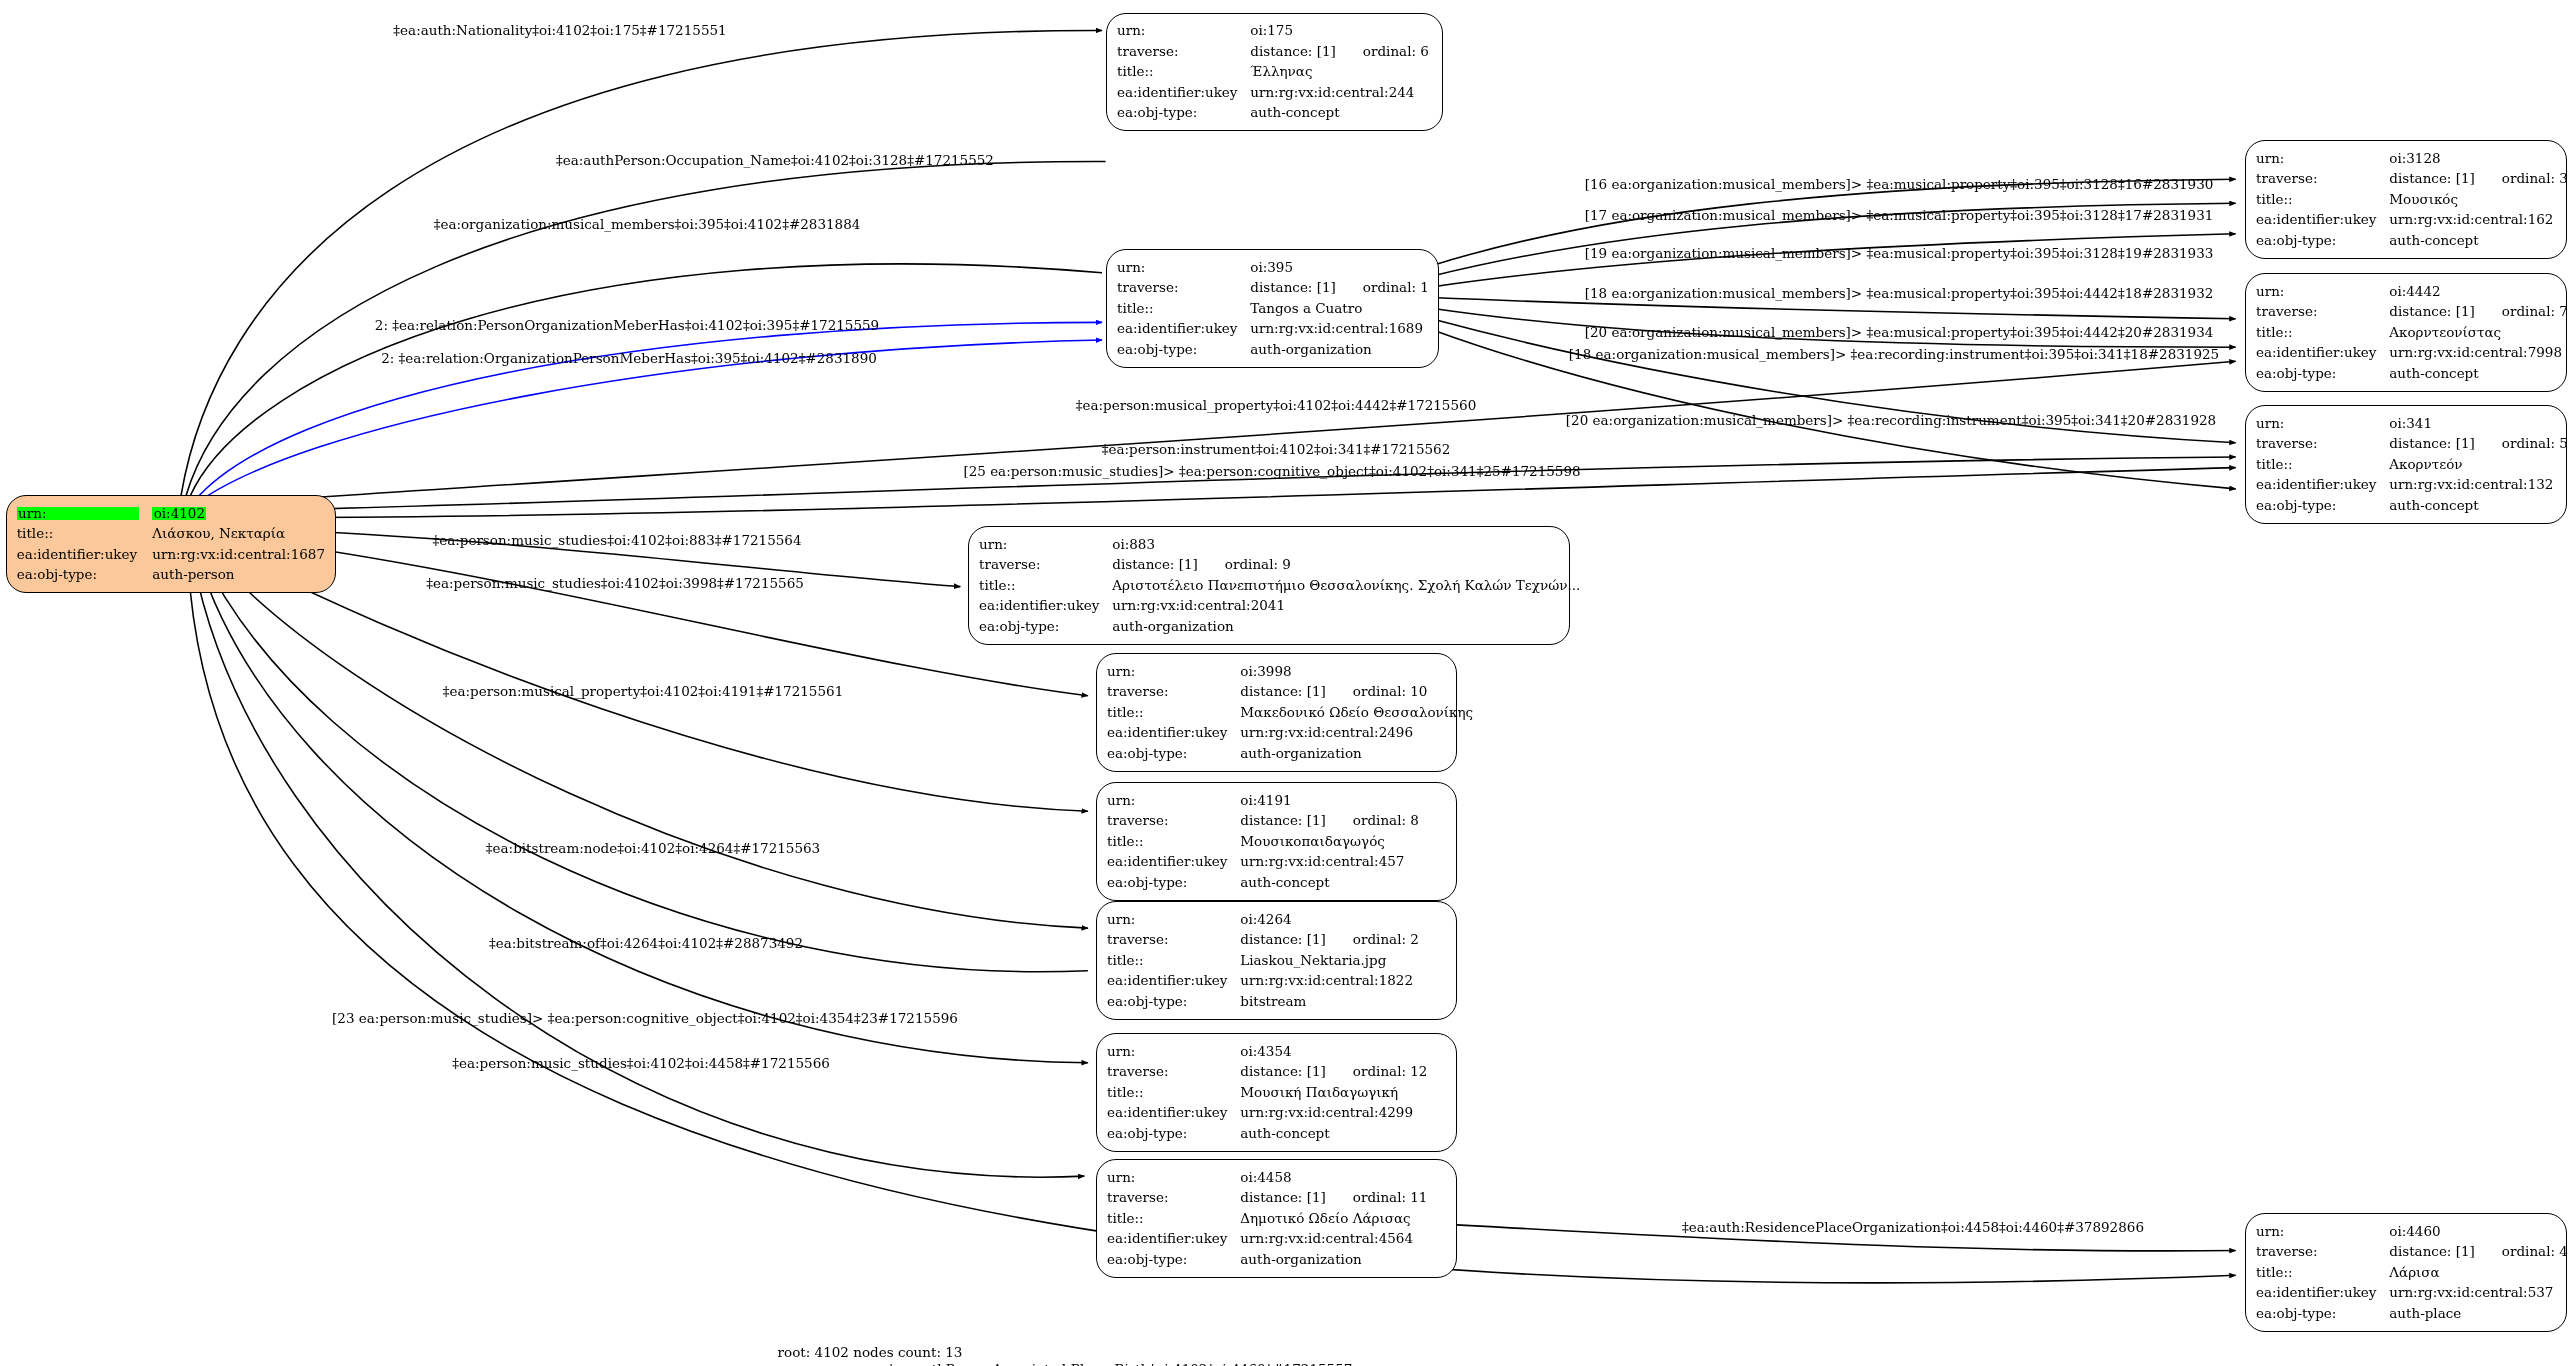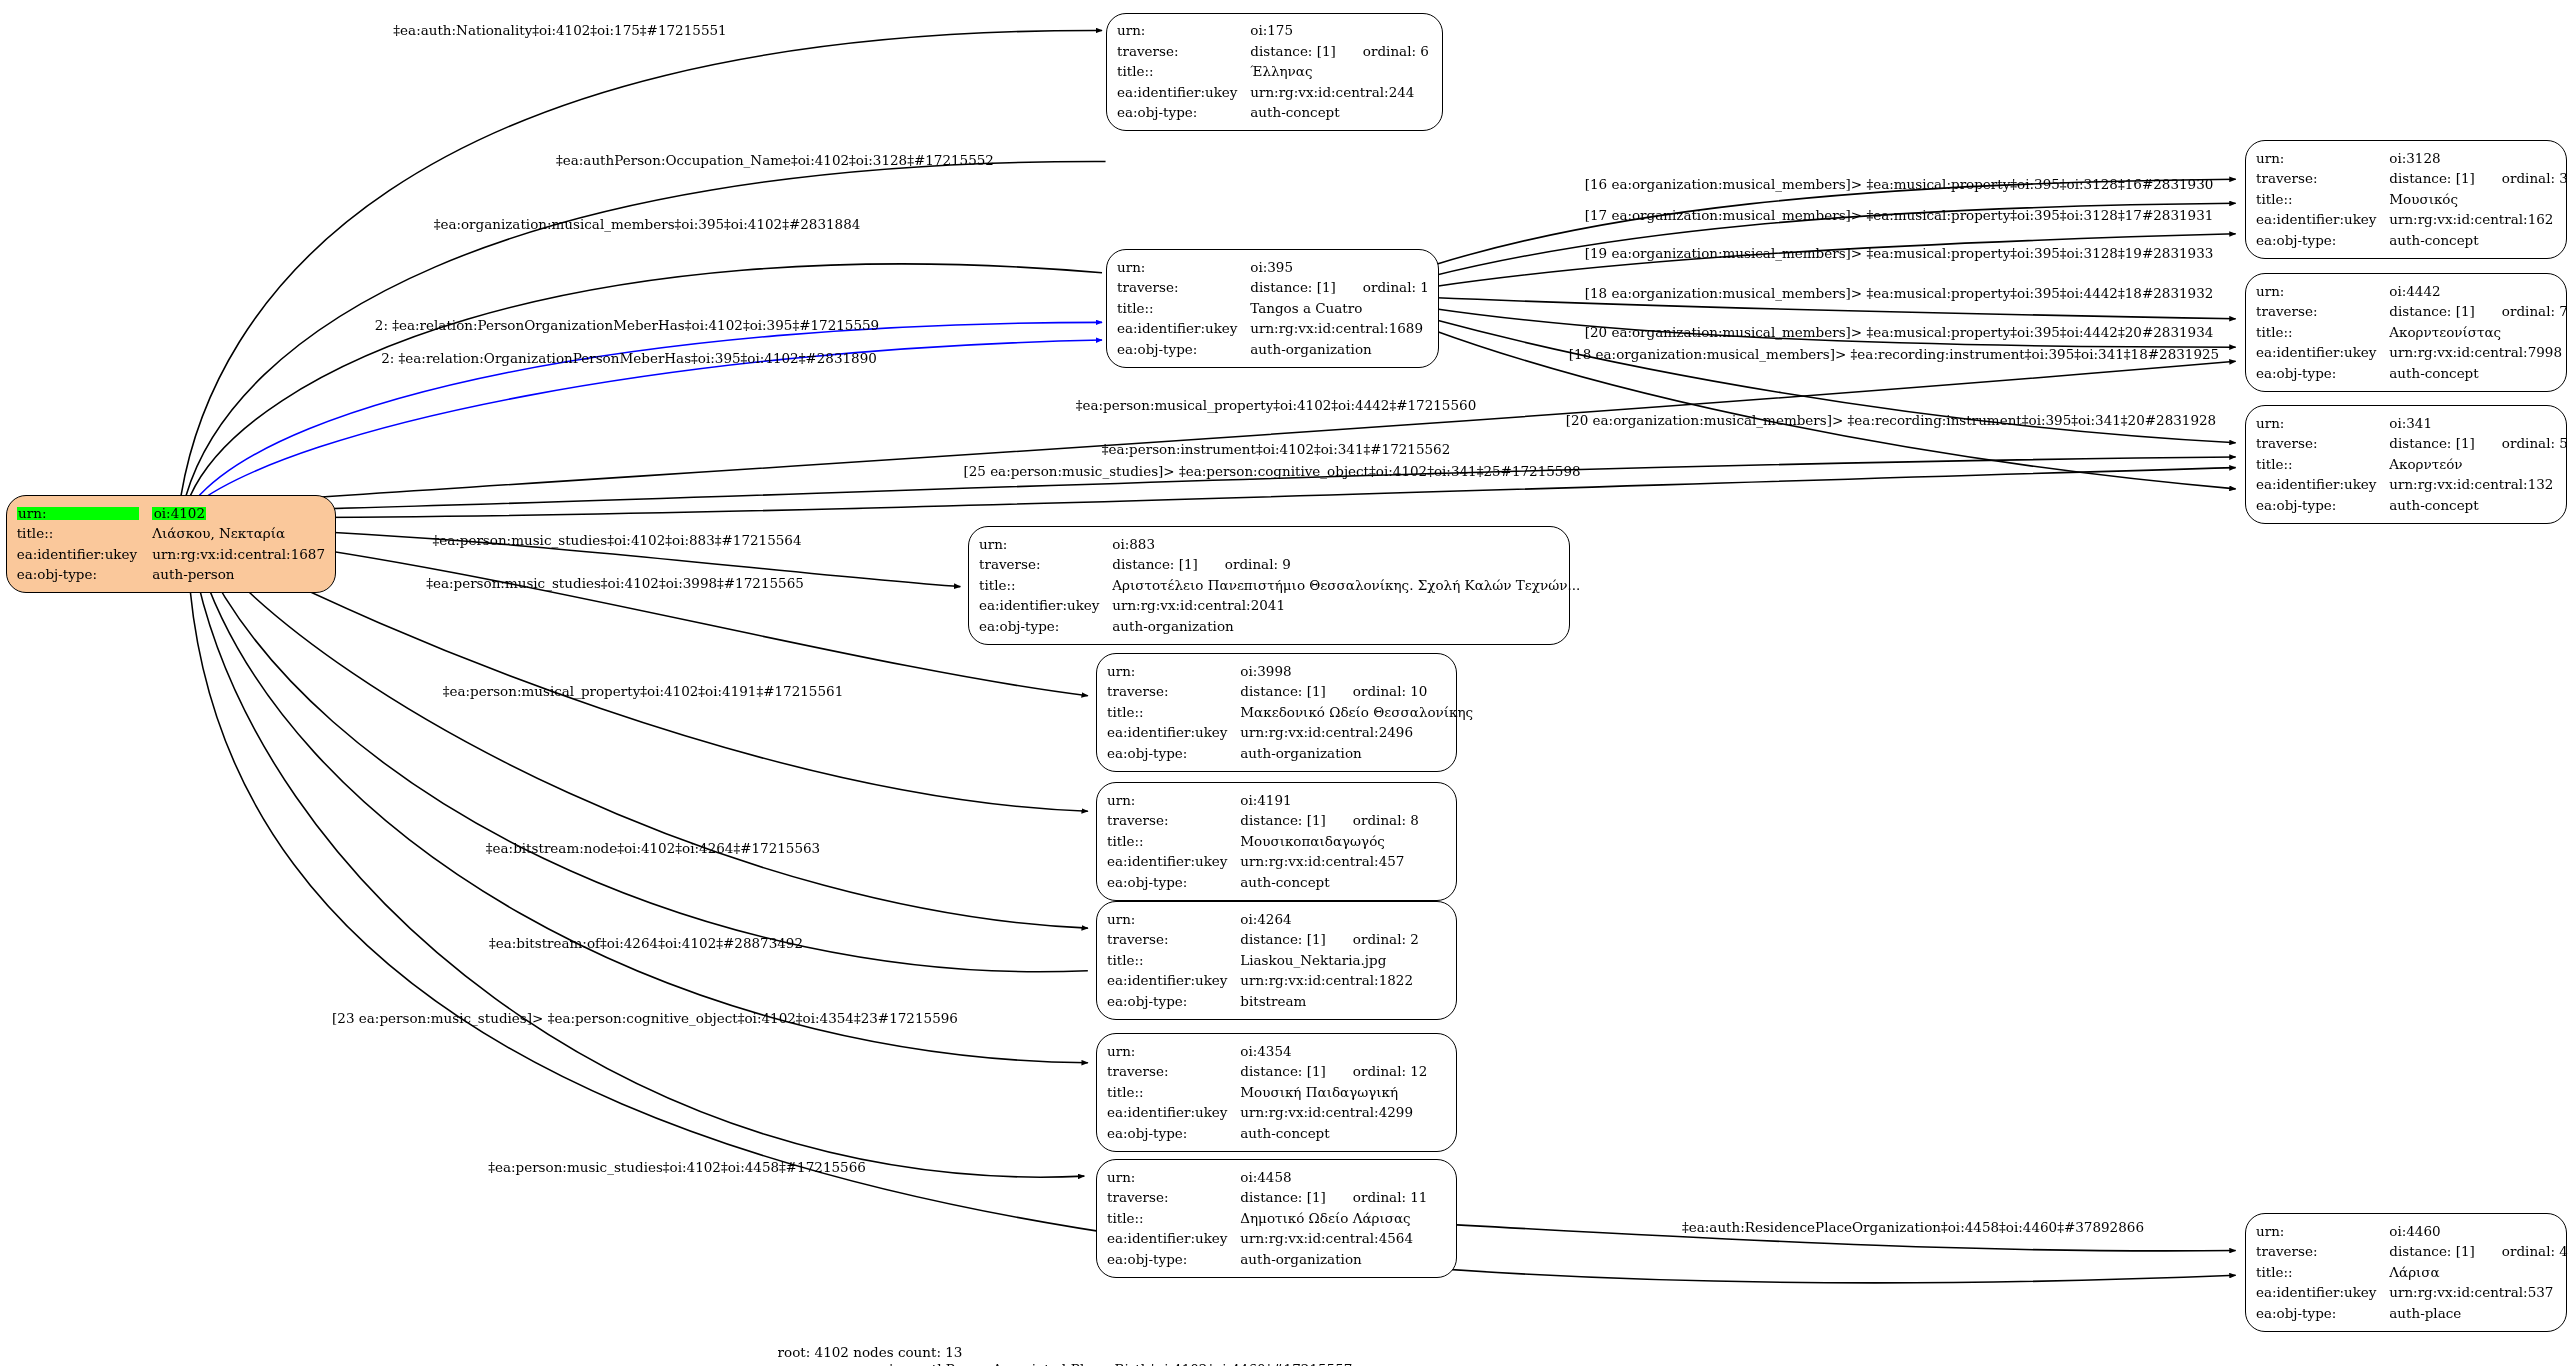--- a/index.html
+++ b/index.html
@@ -469,21 +469,21 @@
   <div class="elabel" style="left:629px;top:358px;">2: ‡ea:relation:OrganizationPersonMeberHas‡oi:395‡oi:4102‡#2831890</div>
   <div class="elabel" style="left:1276px;top:405px;">‡ea:person:musical_property‡oi:4102‡oi:4442‡#17215560</div>
   <div class="elabel" style="left:1276px;top:449px;">‡ea:person:instrument‡oi:4102‡oi:341‡#17215562</div>
   <div class="elabel" style="left:1272px;top:471px;">[25 ea:person:music_studies]&gt; ‡ea:person:cognitive_object‡oi:4102‡oi:341‡25#17215598</div>
   <div class="elabel" style="left:617px;top:540px;">‡ea:person:music_studies‡oi:4102‡oi:883‡#17215564</div>
   <div class="elabel" style="left:615px;top:583px;">‡ea:person:music_studies‡oi:4102‡oi:3998‡#17215565</div>
   <div class="elabel" style="left:643px;top:691px;">‡ea:person:musical_property‡oi:4102‡oi:4191‡#17215561</div>
   <div class="elabel" style="left:653px;top:848px;">‡ea:bitstream:node‡oi:4102‡oi:4264‡#17215563</div>
   <div class="elabel" style="left:646px;top:943px;">‡ea:bitstream:of‡oi:4264‡oi:4102‡#28873492</div>
   <div class="elabel" style="left:645px;top:1018px;">[23 ea:person:music_studies]&gt; ‡ea:person:cognitive_object‡oi:4102‡oi:4354‡23#17215596</div>
-  <div class="elabel" style="left:641px;top:1167px;margin-left:36px;">‡ea:person:music_studies‡oi:4102‡oi:4458‡#17215566</div>
+  <div class="elabel" style="left:641px;top:1063px;">‡ea:person:music_studies‡oi:4102‡oi:4458‡#17215566</div>
   <div class="elabel" style="left:1120px;top:1369px;">‡ea:authPersonAssociated:Place_Birth‡oi:4102‡oi:4460‡#17215557</div>
   <div class="elabel" style="left:1913px;top:1227px;">‡ea:auth:ResidencePlaceOrganization‡oi:4458‡oi:4460‡#37892866</div>
   <div class="elabel" style="left:1899px;top:184px;">[16 ea:organization:musical_members]&gt; ‡ea:musical:property‡oi:395‡oi:3128‡16#2831930</div>
   <div class="elabel" style="left:1899px;top:215px;">[17 ea:organization:musical_members]&gt; ‡ea:musical:property‡oi:395‡oi:3128‡17#2831931</div>
   <div class="elabel" style="left:1899px;top:253px;">[19 ea:organization:musical_members]&gt; ‡ea:musical:property‡oi:395‡oi:3128‡19#2831933</div>
   <div class="elabel" style="left:1899px;top:293px;">[18 ea:organization:musical_members]&gt; ‡ea:musical:property‡oi:395‡oi:4442‡18#2831932</div>
   <div class="elabel" style="left:1899px;top:332px;">[20 ea:organization:musical_members]&gt; ‡ea:musical:property‡oi:395‡oi:4442‡20#2831934</div>
   <div class="elabel" style="left:1894px;top:354px;">[18 ea:organization:musical_members]&gt; ‡ea:recording:instrument‡oi:395‡oi:341‡18#2831925</div>
   <div class="elabel" style="left:1891px;top:420px;">[20 ea:organization:musical_members]&gt; ‡ea:recording:instrument‡oi:395‡oi:341‡20#2831928</div>
 

